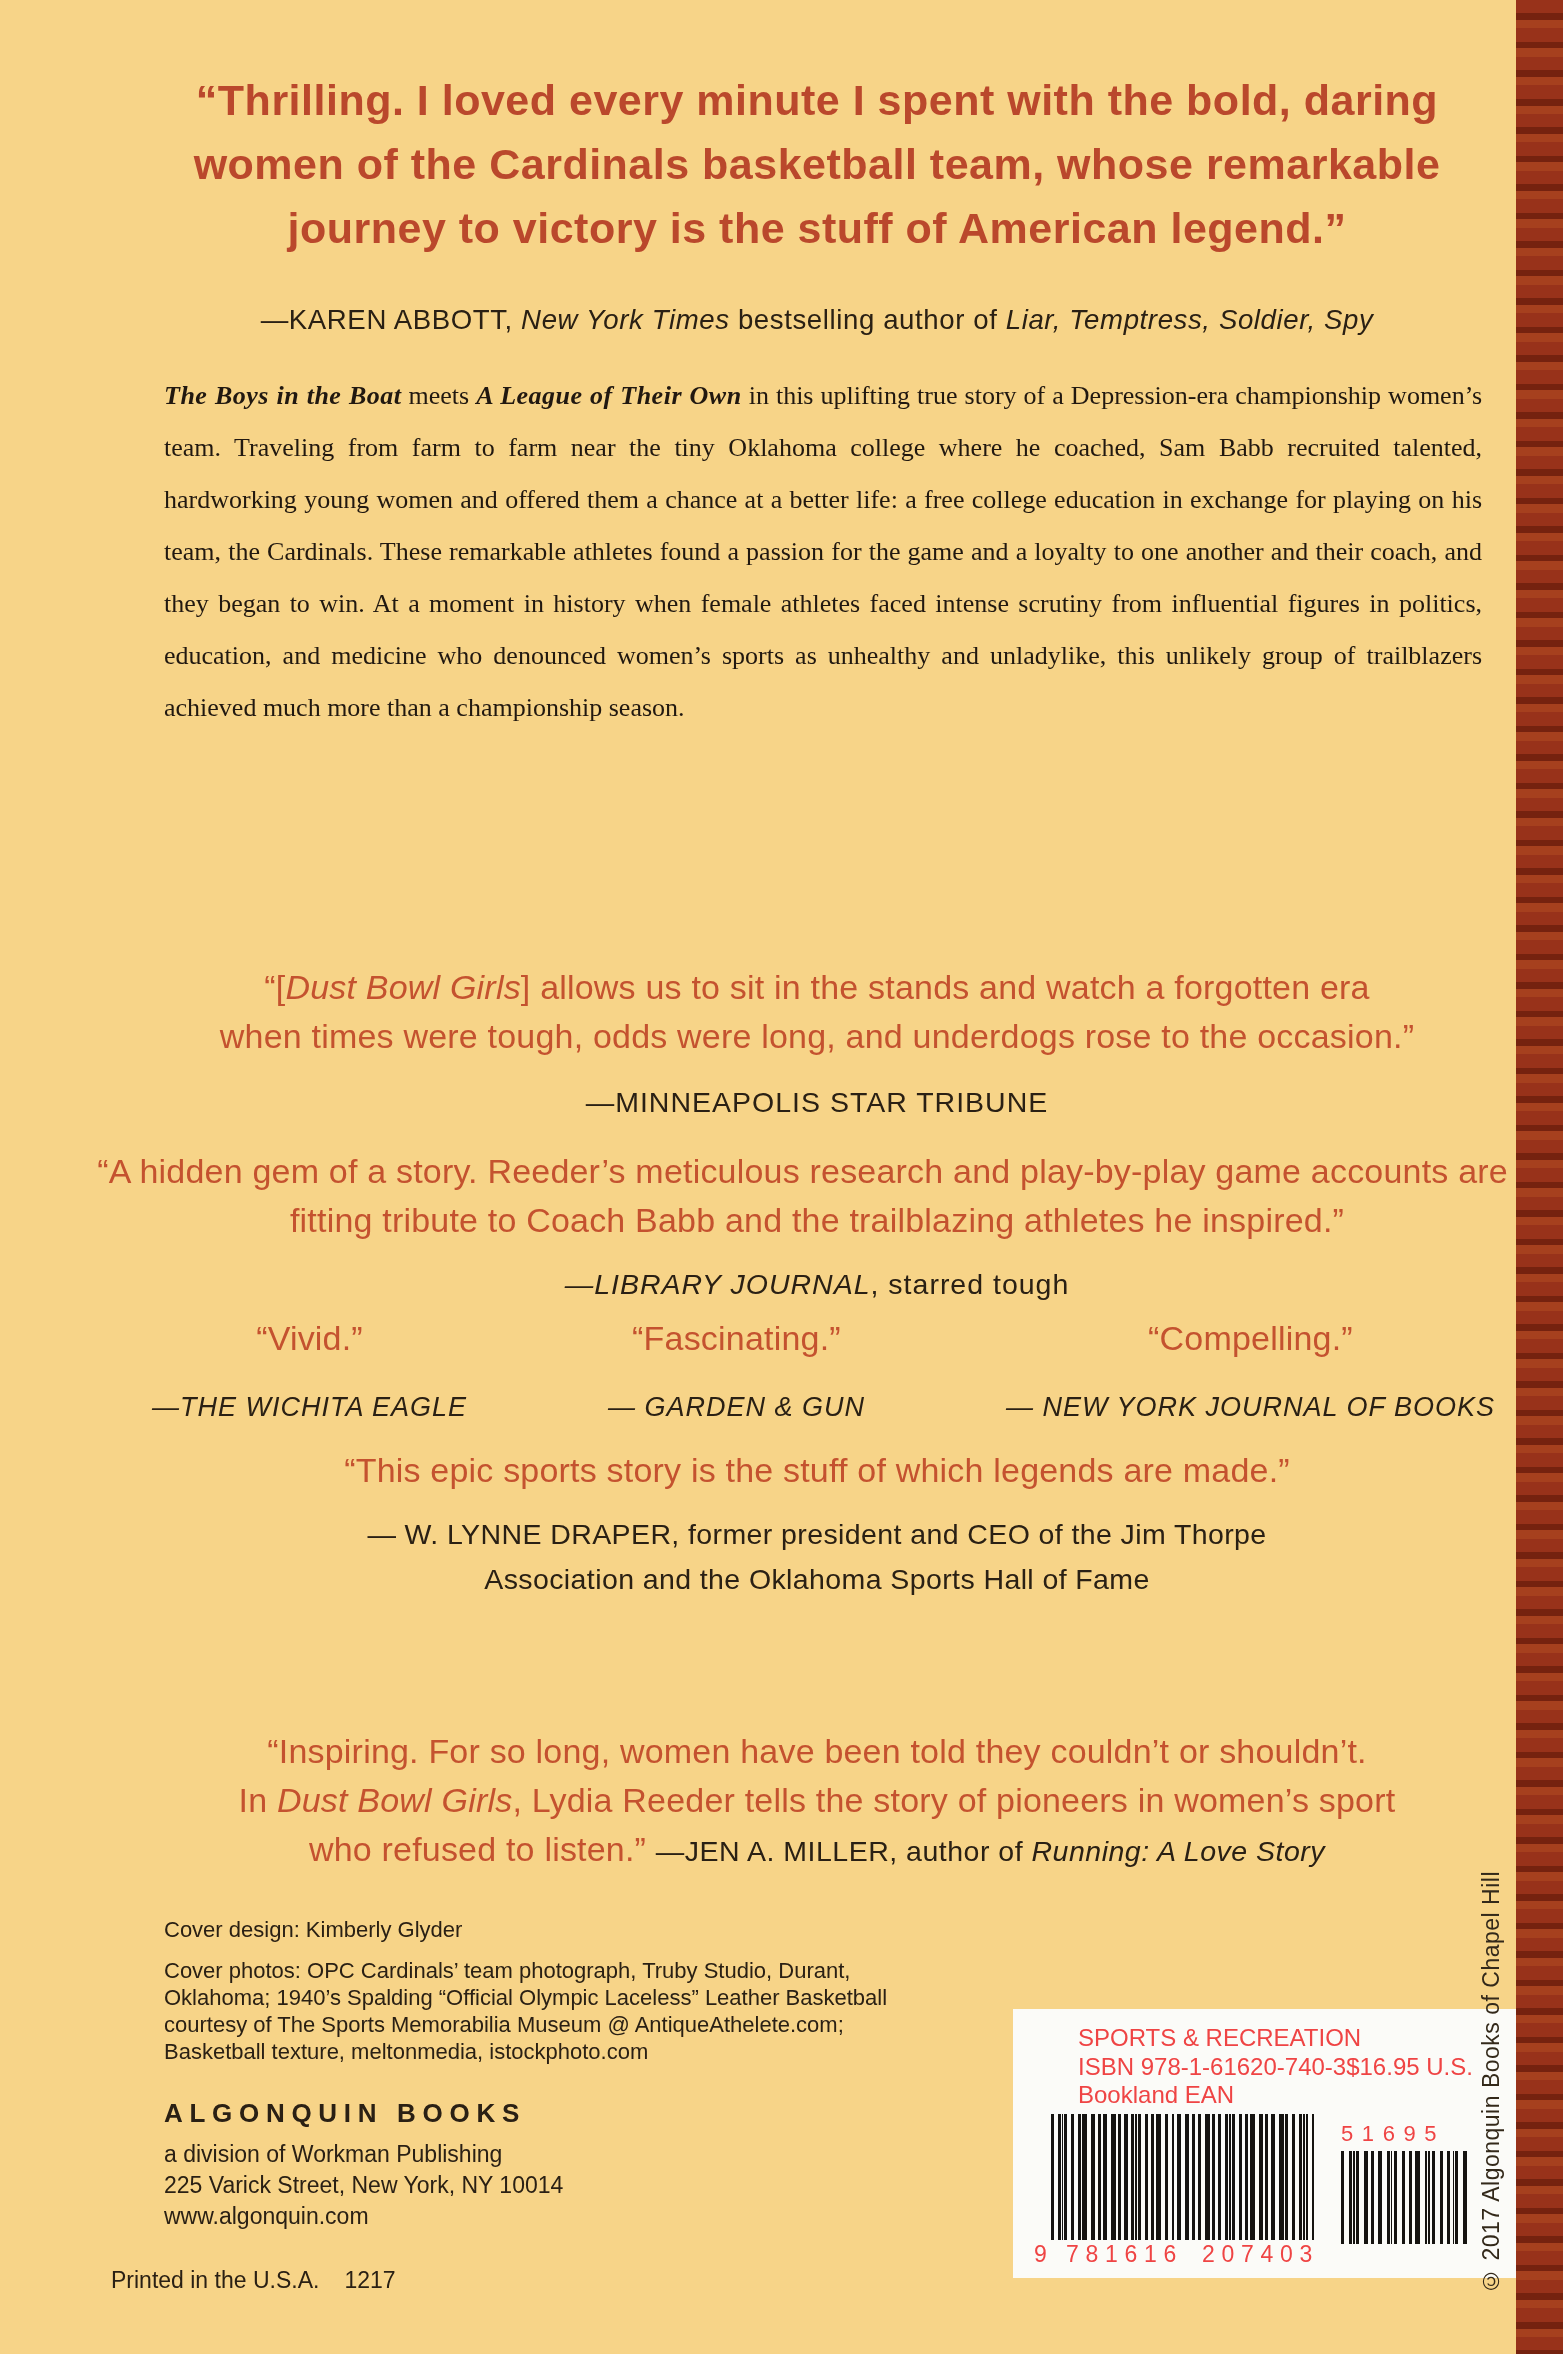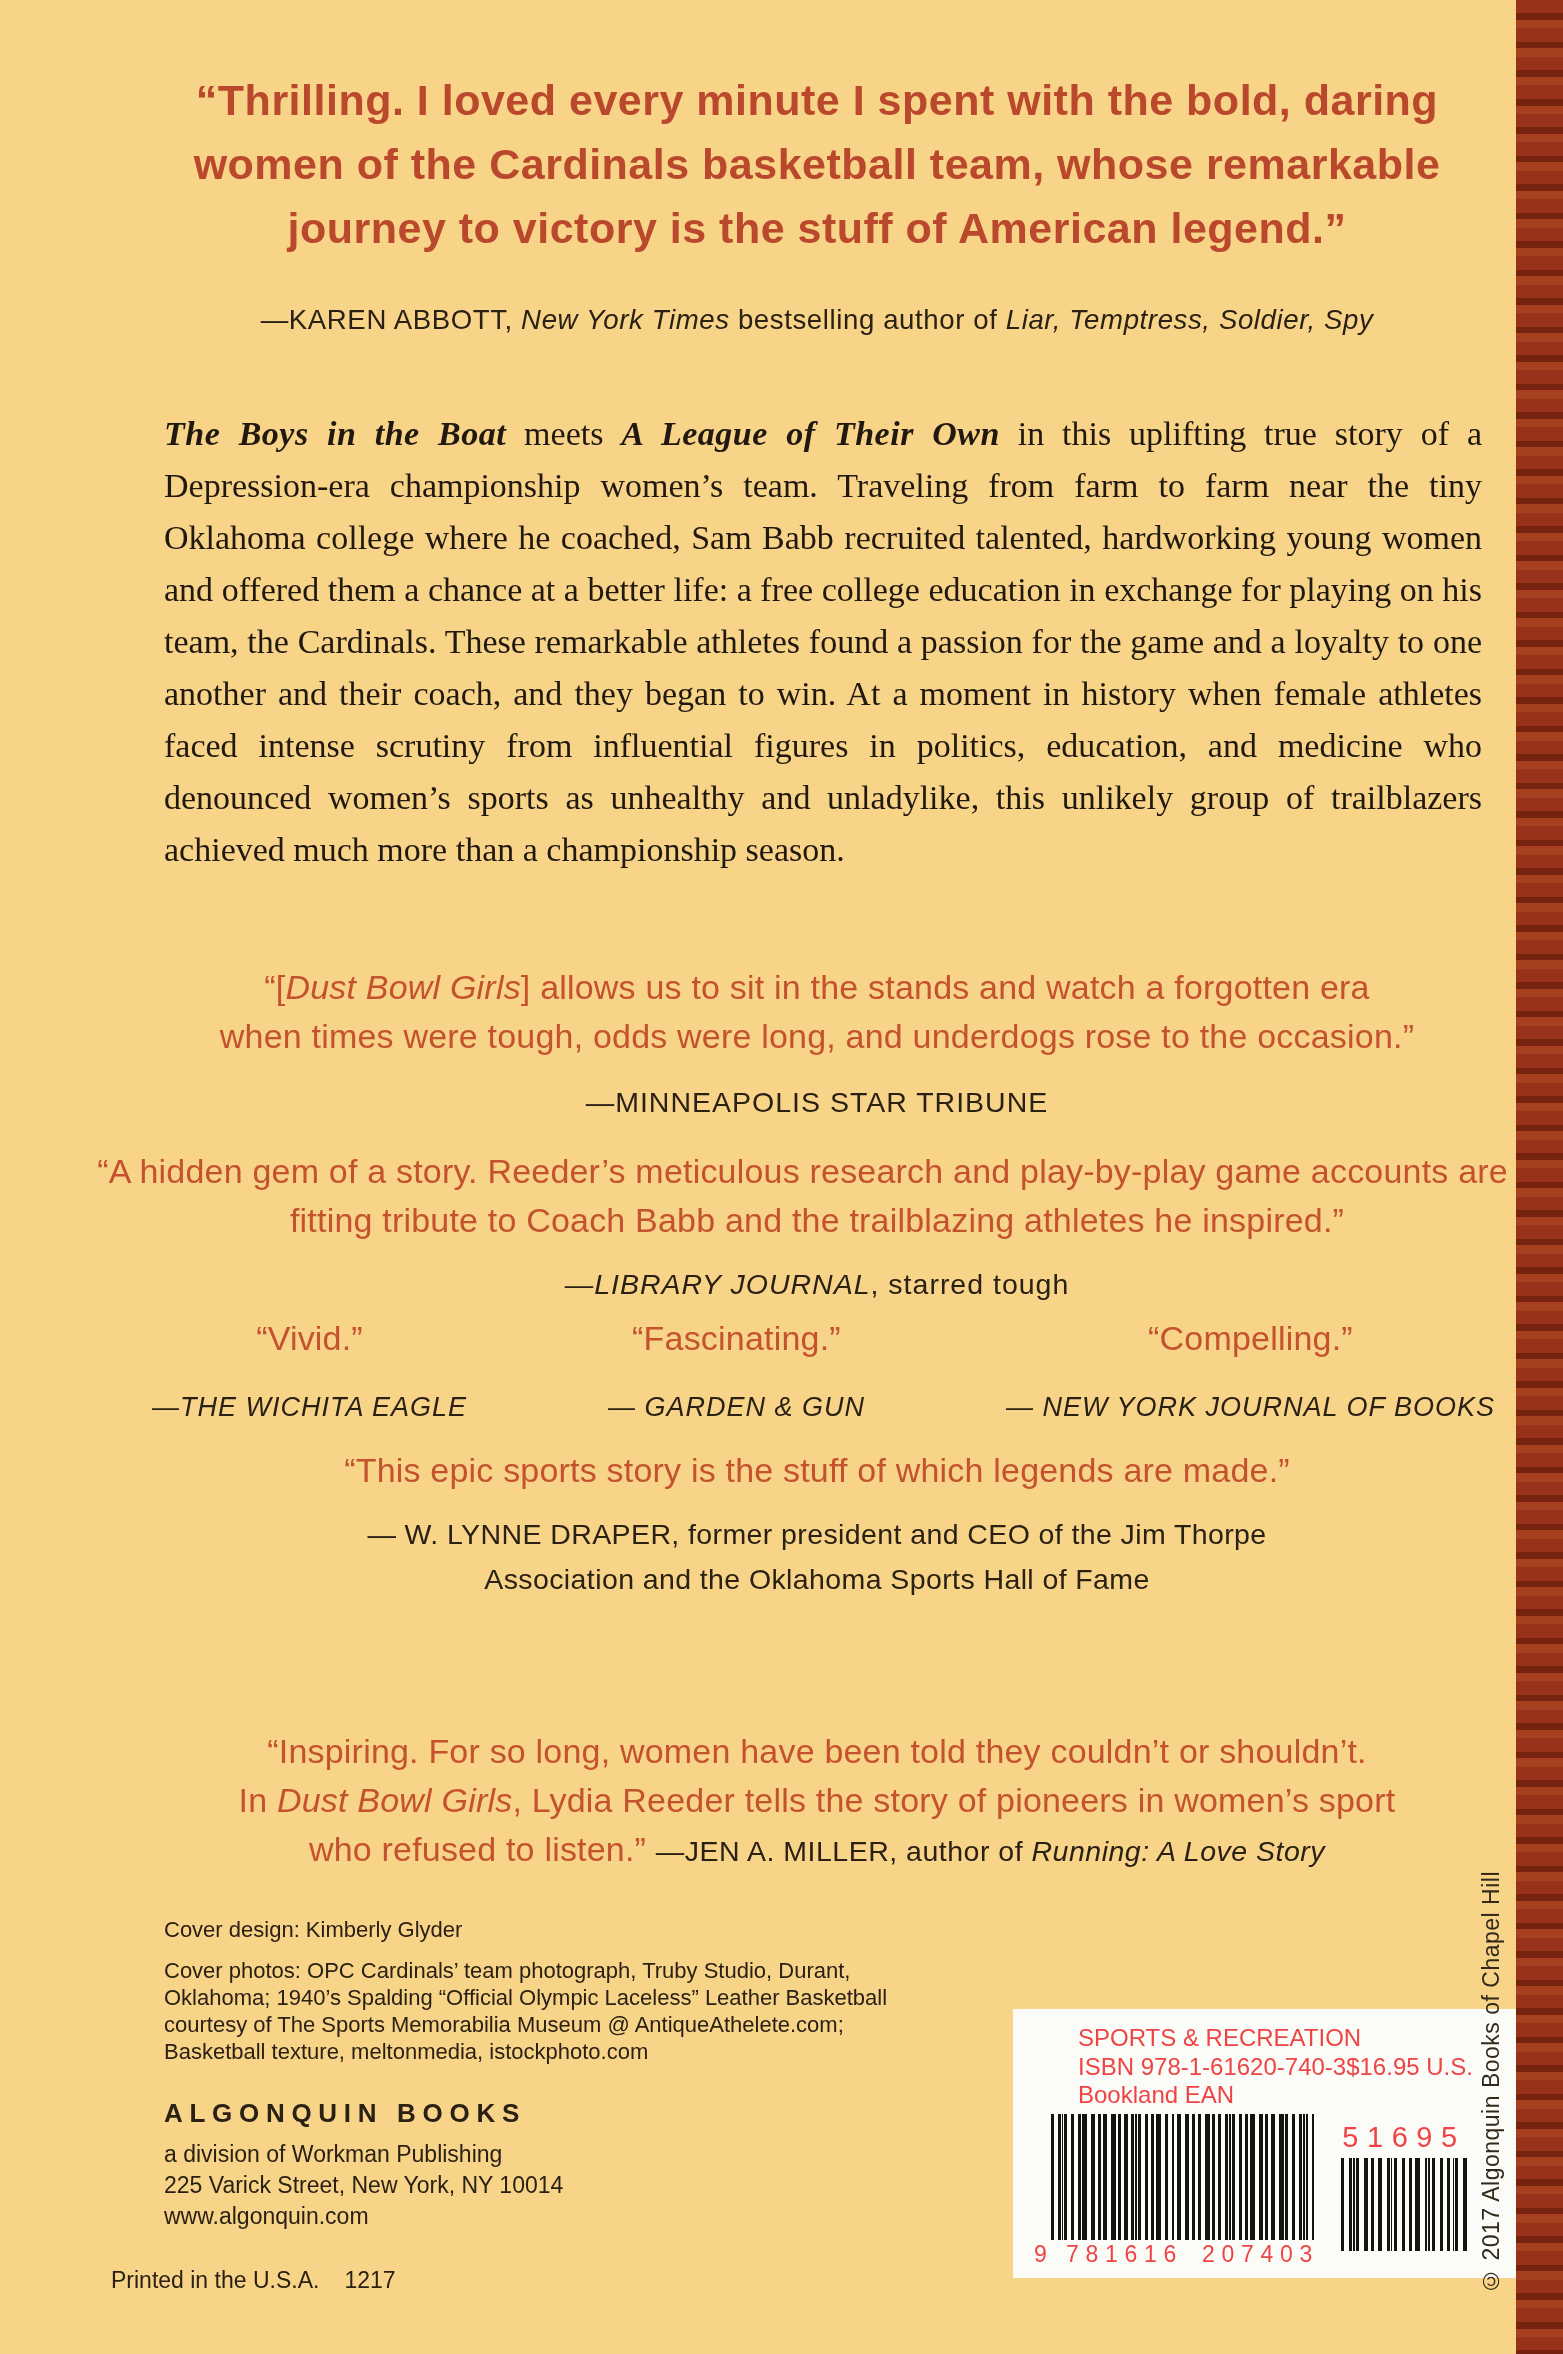--- a/index.html
+++ b/index.html
@@ -27,23 +27,23 @@
   .top-attr {
     top:304px;
     font-size:27.6px;
     letter-spacing:0.6px;
     color:#2A2014;
   }
   .top-attr .it { font-style:italic; }
 
   
   .synopsis {
-    top:408px; left:124px; width:1318px;
+    top:370px; left:124px; width:1318px;
     font-family:"Liberation Serif", serif;
-    font-size:34px;
+    font-size:26px;
     line-height:52px;
     text-align:justify;
     color:#211810;
   }
   .synopsis .bi { font-weight:bold; font-style:italic; letter-spacing:0.5px; }
 
   
   .rq { font-size:34px; line-height:49px; color:#C4522F; letter-spacing:0.2px; }
   .rq .it { font-style:italic; }
   .rsrc { font-size:28.5px; color:#2A2014; letter-spacing:1px; }
@@ -97,21 +97,21 @@
       repeating-linear-gradient(90deg, #151310 0 2.9px, transparent 2.9px 6.7px),
       repeating-linear-gradient(90deg, #151310 0 1.9px, transparent 1.9px 10.5px);
   }
   .barcode-digits {
     position:absolute; left:21px; top:232px; width:285px;
     display:flex; justify-content:space-between;
     font-size:23px;
   }
   .barcode-digits .grp { letter-spacing:6.7px; }
   .barcode-addon { position:absolute; left:328px; top:112px; width:126px; }
-  .addon-digits { font-size:29px; letter-spacing:8.6px; text-align:center; }
+  .addon-digits { font-size:22px; letter-spacing:8.6px; text-align:left; }
   .addon-bars {
     margin-top:3.8px; height:93px;
     background:
       repeating-linear-gradient(90deg, #151310 0 2.9px, transparent 2.9px 7.6px),
       repeating-linear-gradient(90deg, #151310 0 1.9px, transparent 1.9px 12.4px);
   }
 
   
   .copyright-vertical {
     right:19px; bottom:61px;

